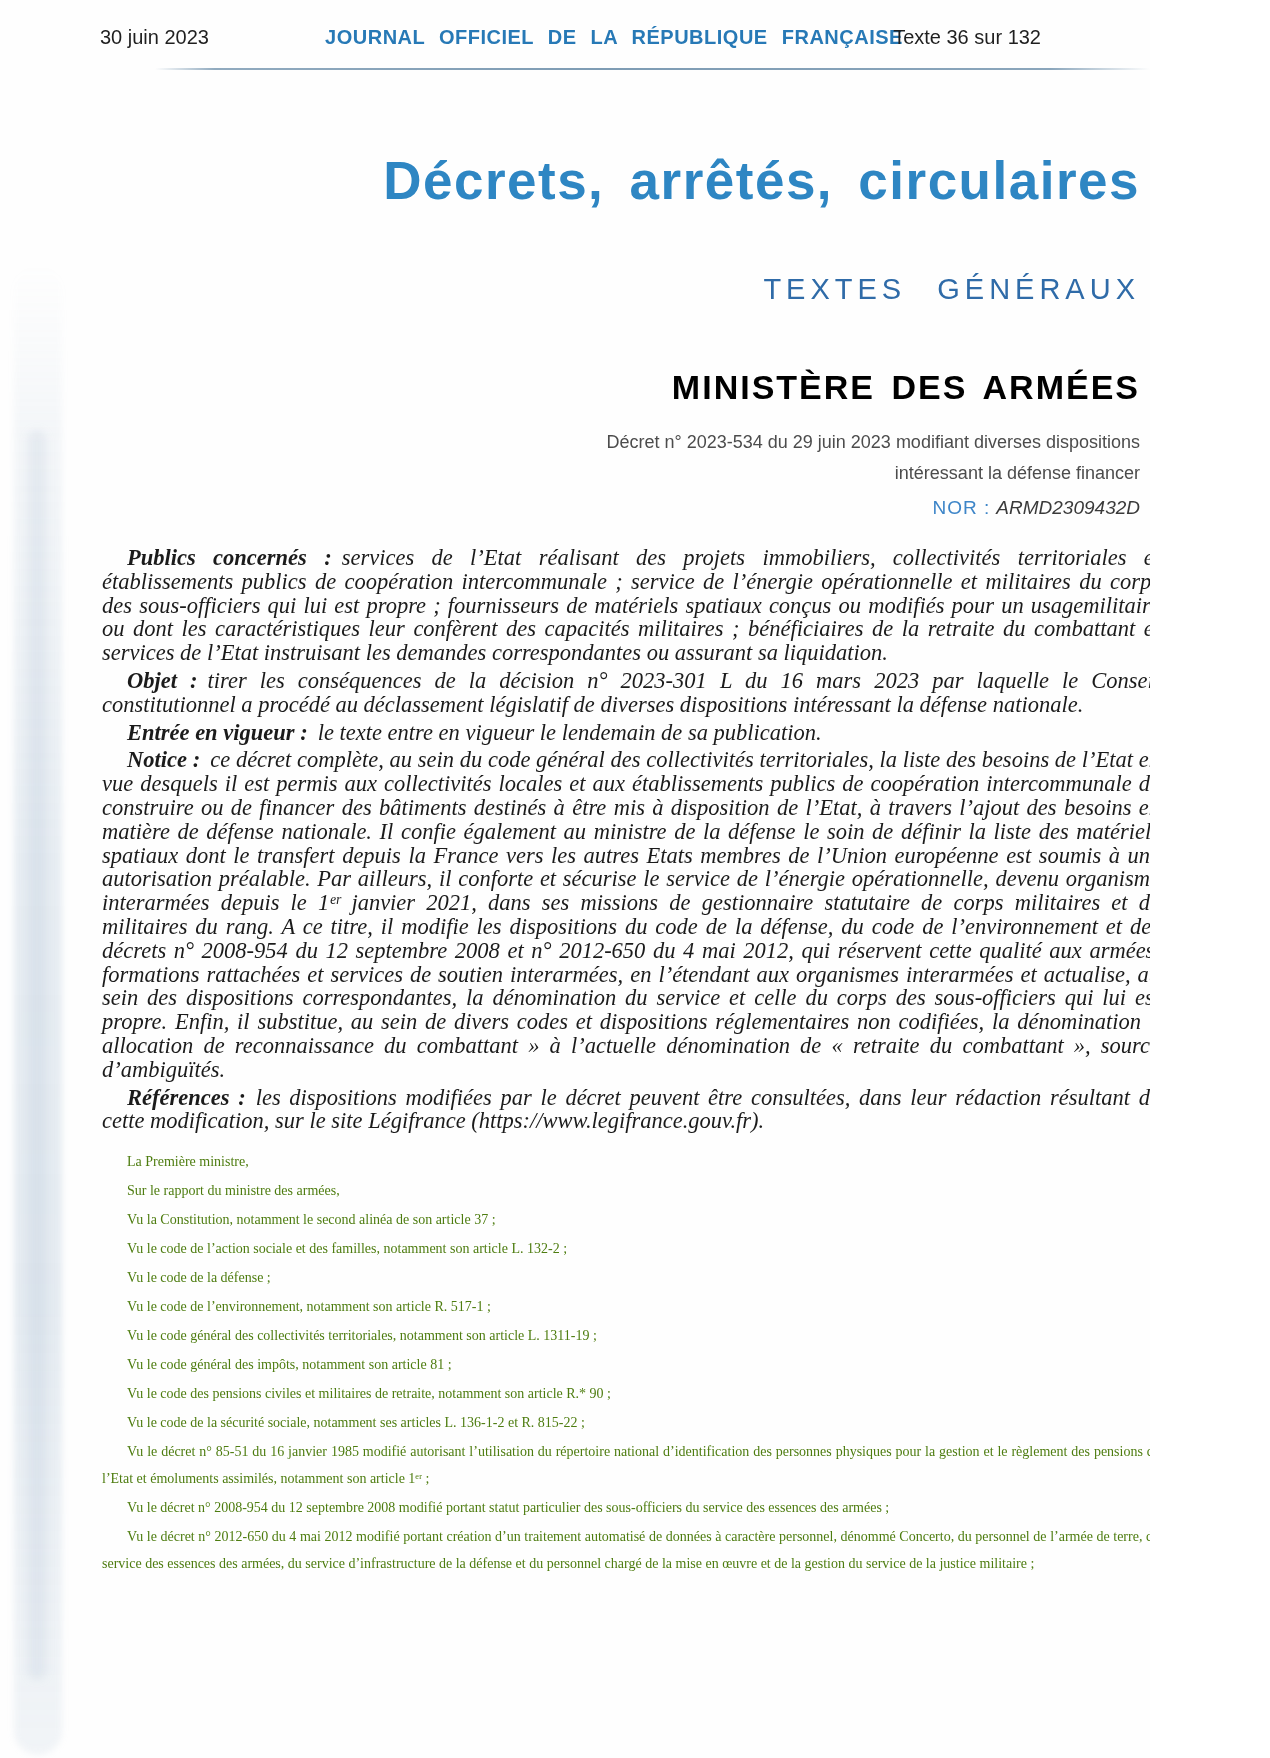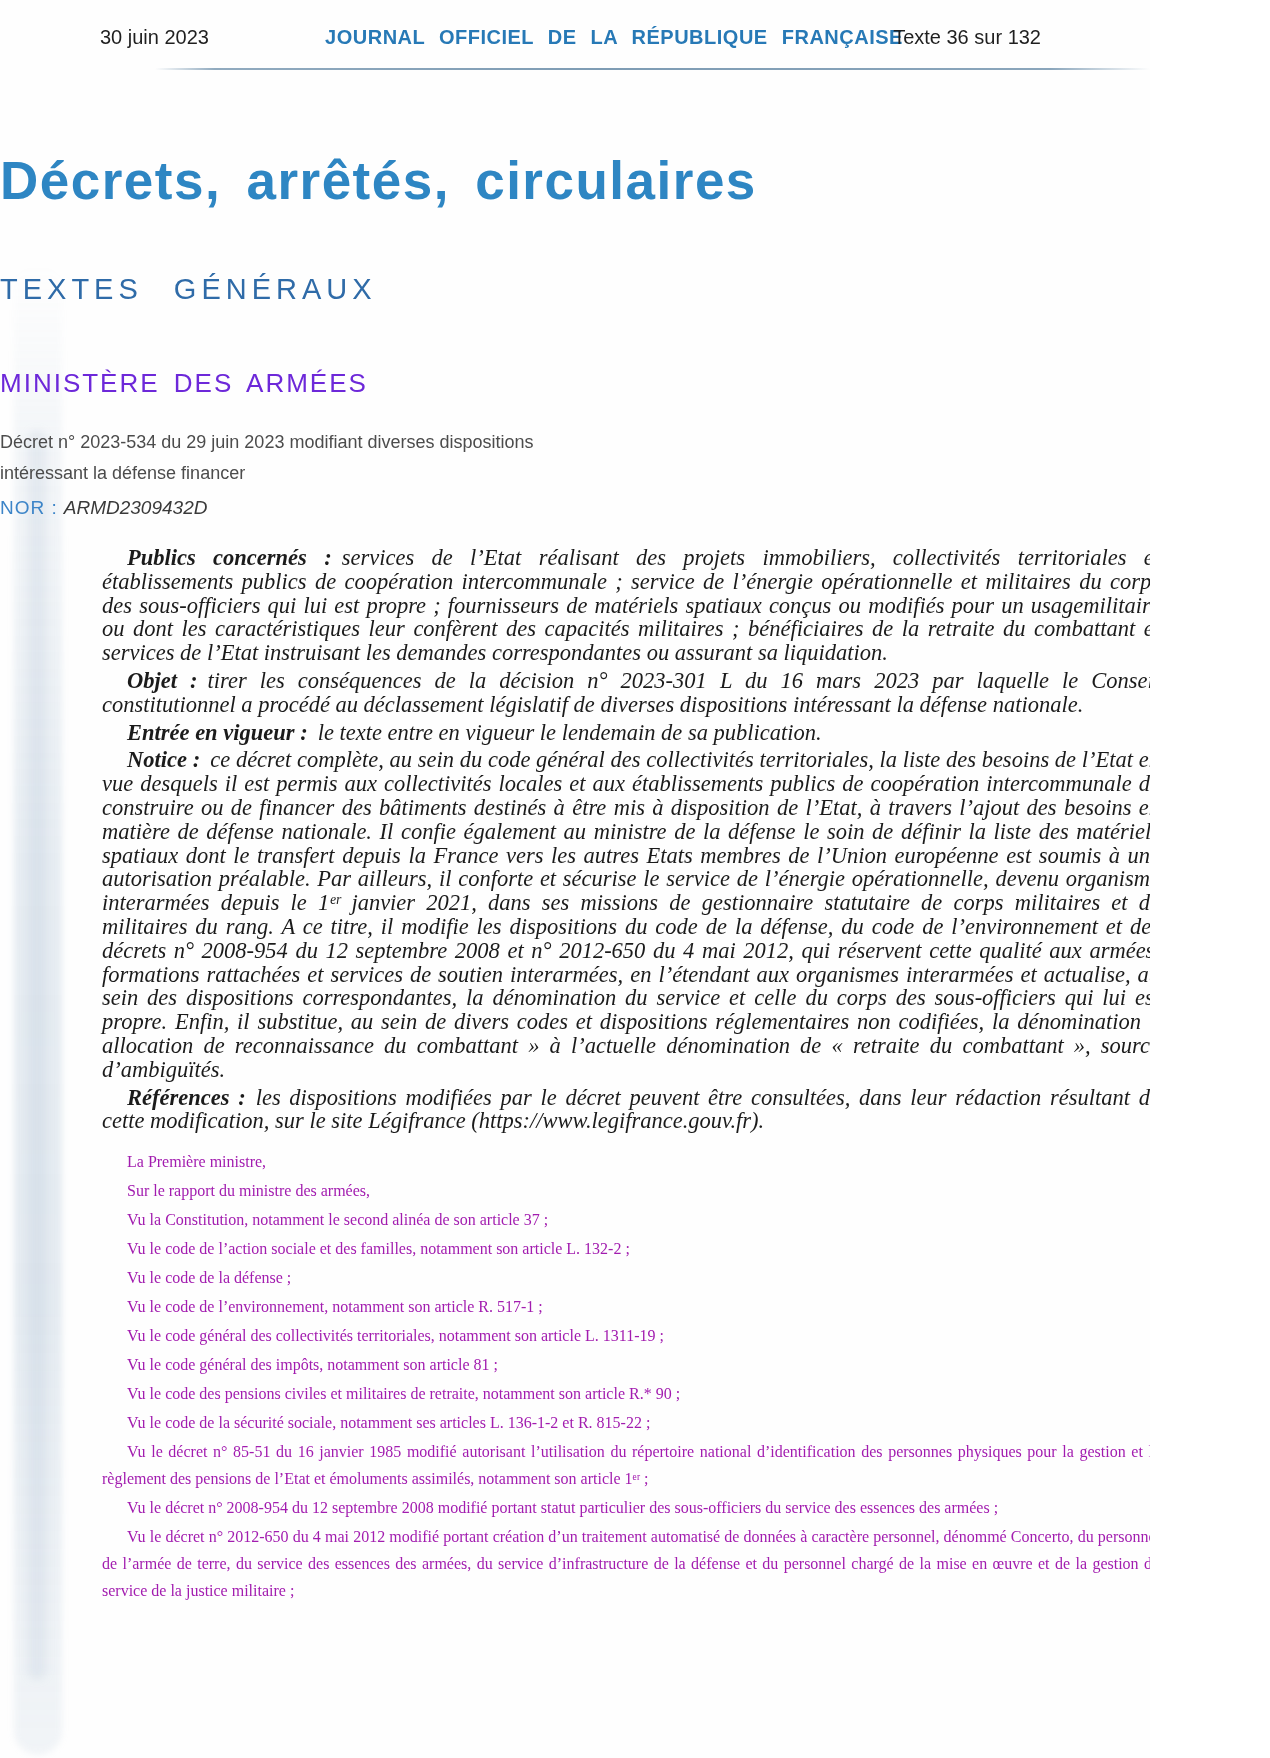--- a/index.html
+++ b/index.html
@@ -55,40 +55,40 @@
   .rule{
     position:absolute;top:68px;left:155px;width:995px;height:2px;
     background:linear-gradient(to right,
       rgba(126,156,180,0) 0%,
       rgba(126,156,180,0.85) 6%,
       #7e9cb4 45%,
       rgba(126,156,180,0.9) 90%,
       rgba(126,156,180,0) 100%);
   }
   
-  .heading{position:absolute;left:0;top:0;width:1140px;height:100%;text-align:left;pointer-events:none;}
+  .heading{position:absolute;left:0;top:0;width:1140px;height:100%;text-align:right;pointer-events:none;}
   .title-main{
     position:absolute;top:150px;width:100%;
     font-family:"Liberation Sans",sans-serif;
     font-size:53px;font-weight:bold;
     letter-spacing:1.5px;word-spacing:9px;
     color:#2e86c3;
   }
   .title-section{
     position:absolute;top:273px;width:100%;
     font-family:"Liberation Sans",sans-serif;
     font-size:29px;letter-spacing:5px;word-spacing:18px;
     color:#2f6ba8;
   }
   .title-ministry{
     position:absolute;top:368px;width:100%;
     font-family:"Liberation Sans",sans-serif;
-    font-size:26px;font-weight:normal;
+    font-size:34px;font-weight:bold;
     letter-spacing:2px;word-spacing:5px;
-    color:#6d28d9;
+    color:#000000;
   }
   .decree-title{
     position:absolute;top:427px;width:100%;
     font-family:"Liberation Sans",sans-serif;
     font-size:18px;line-height:31px;
     color:#4c4c4c;
   }
   .nor-line{
     position:absolute;top:497px;width:100%;
     font-family:"Liberation Sans",sans-serif;
@@ -101,23 +101,23 @@
     position:absolute;left:102px;top:546px;width:1058px;
   }
   .body-col p{margin:0 0 4px 0;text-indent:25px;text-align:justify;}
   p.sum{
     font-style:italic;
     font-size:22.5px;line-height:23.8px;
     color:#1b1b1b;
   }
   p.sum b{font-weight:bold;margin-right:10px;}
   p.pre{
-    font-size:16px;line-height:27px;
+    font-size:14px;line-height:27px;
     margin-bottom:2px;
-    color:#a21caf;
+    color:#4d7c0f;
   }
   p.pre.first{margin-top:15px;}
 </style>
 </head>
 <body>
 
 <div class="page">
 
   <div class="scan-left"></div>
   <div class="scan-left2"></div>

